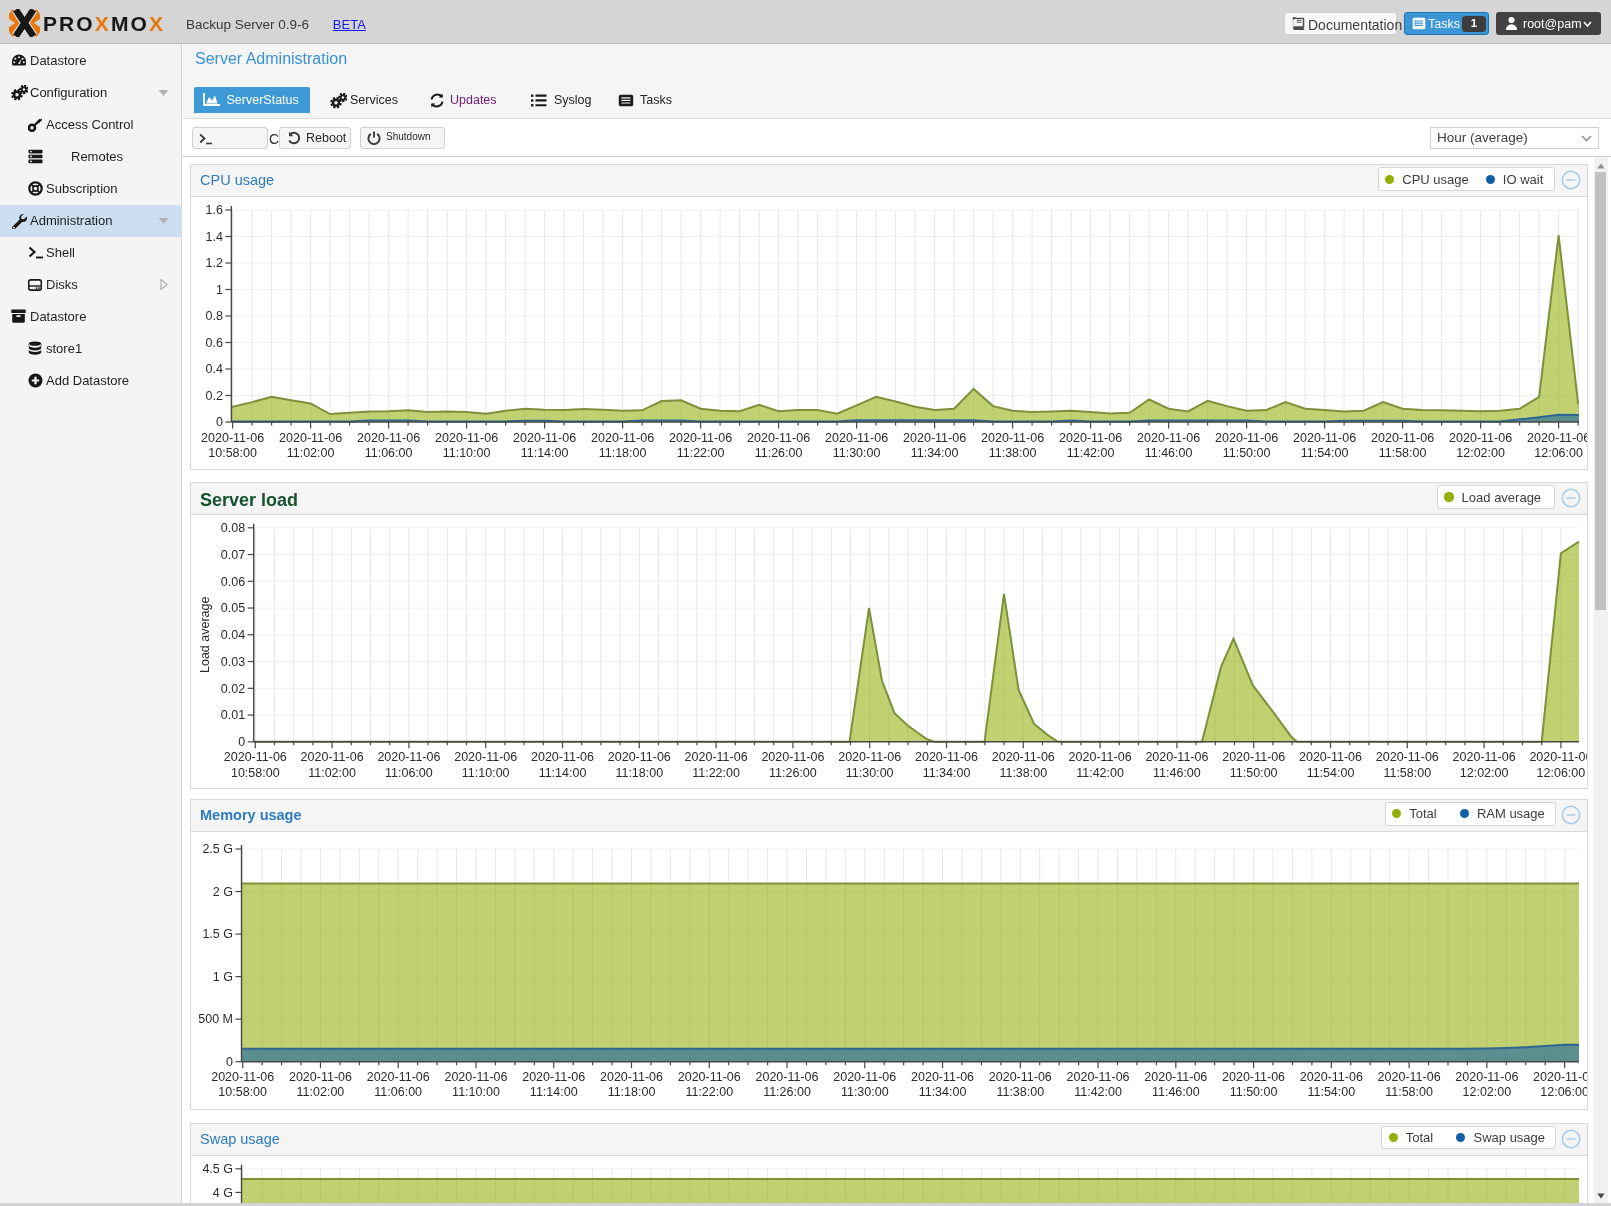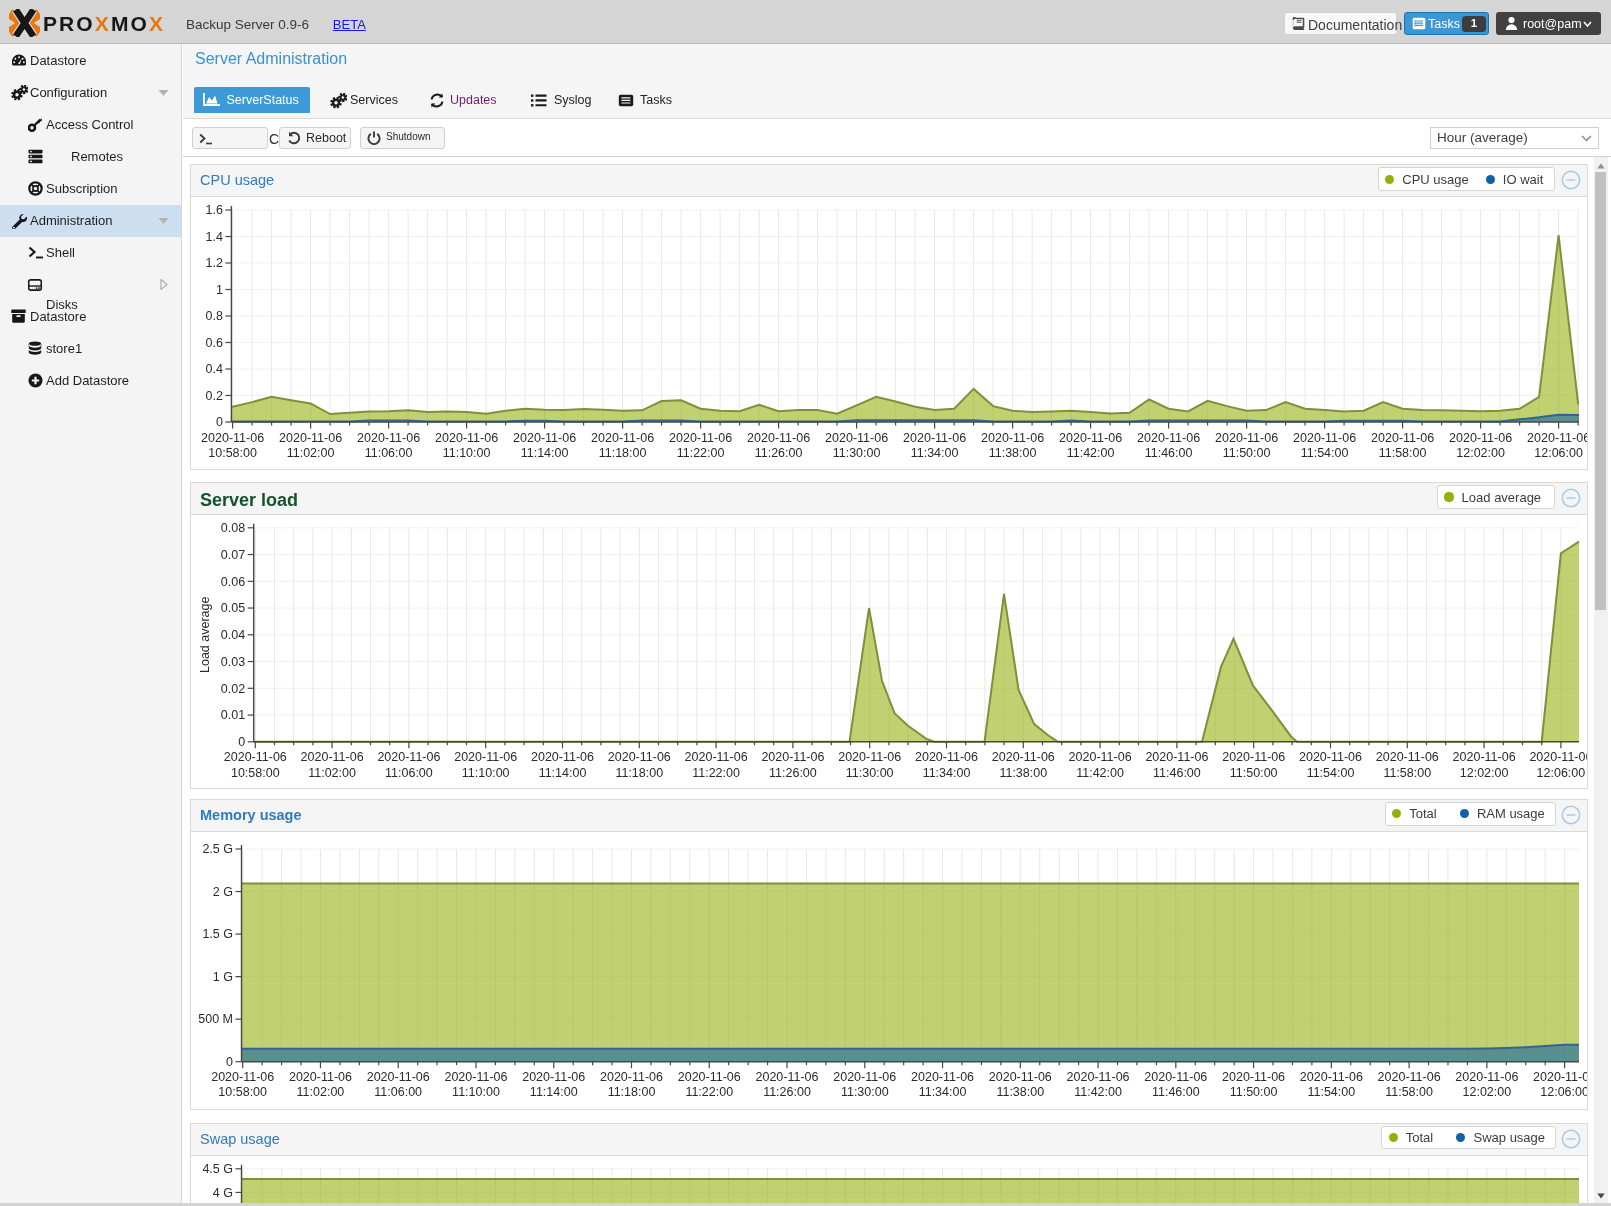--- a/index.html
+++ b/index.html
@@ -109,21 +109,21 @@
       <path d="M1.5 1.5 L6.5 6 L1.5 10.5" stroke="#171717" stroke-width="2.1" fill="none"></path>
       <path d="M8 11.5 h7" stroke="#171717" stroke-width="1.9"></path>
     </svg></div>
 <div class="abs tt" style="left:46px;top:245px;font-size:13px;color:#1f1f1f;">Shell</div>
 <div class="abs" style="left:28px;top:277px"><svg width="14" height="12" viewBox="0 0 14 12">
       <rect x="0.7" y="0.9" width="12.6" height="10.2" rx="2" fill="none" stroke="#171717" stroke-width="1.6"></rect>
       <path d="M1 7 h12" stroke="#171717" stroke-width="1.4"></path>
       <circle cx="11" cy="9.1" r="0.9" fill="#171717"></circle>
       <circle cx="8.6" cy="9.1" r="0.9" fill="#171717"></circle>
     </svg></div>
-<div class="abs tt" style="left:46px;top:277px;font-size:13px;color:#1f1f1f;margin-top:20px;">Disks</div>
+<div class="abs tt" style="left:46px;top:277px;font-size:13px;color:#1f1f1f;">Disks</div>
 <svg class="abs" style="left:160px;top:279px" width="8" height="11" viewBox="0 0 8 11">
     <path d="M1 0.5 L7 5.5 L1 10.5 Z" fill="none" stroke="#b0b0b0" stroke-width="1.2"></path>
   </svg>
 <div class="abs" style="left:11px;top:309px"><svg width="15" height="14" viewBox="0 0 15 14">
       <rect x="0.3" y="0.5" width="14.4" height="3.6" rx="0.7" fill="#171717"></rect>
       <path d="M1.2 5 h12.6 v7.6 a1.2 1.2 0 0 1 -1.2 1.2 h-10.2 a1.2 1.2 0 0 1 -1.2 -1.2 z" fill="#171717"></path>
       <rect x="5.2" y="6.3" width="4.6" height="1.6" rx="0.8" fill="#f4f4f4"></rect>
     </svg></div>
 <div class="abs tt" style="left:30px;top:309px;font-size:13px;color:#1f1f1f;">Datastore</div>
 <div class="abs" style="left:28px;top:341px"><svg width="14" height="15" viewBox="0 0 14 15">

